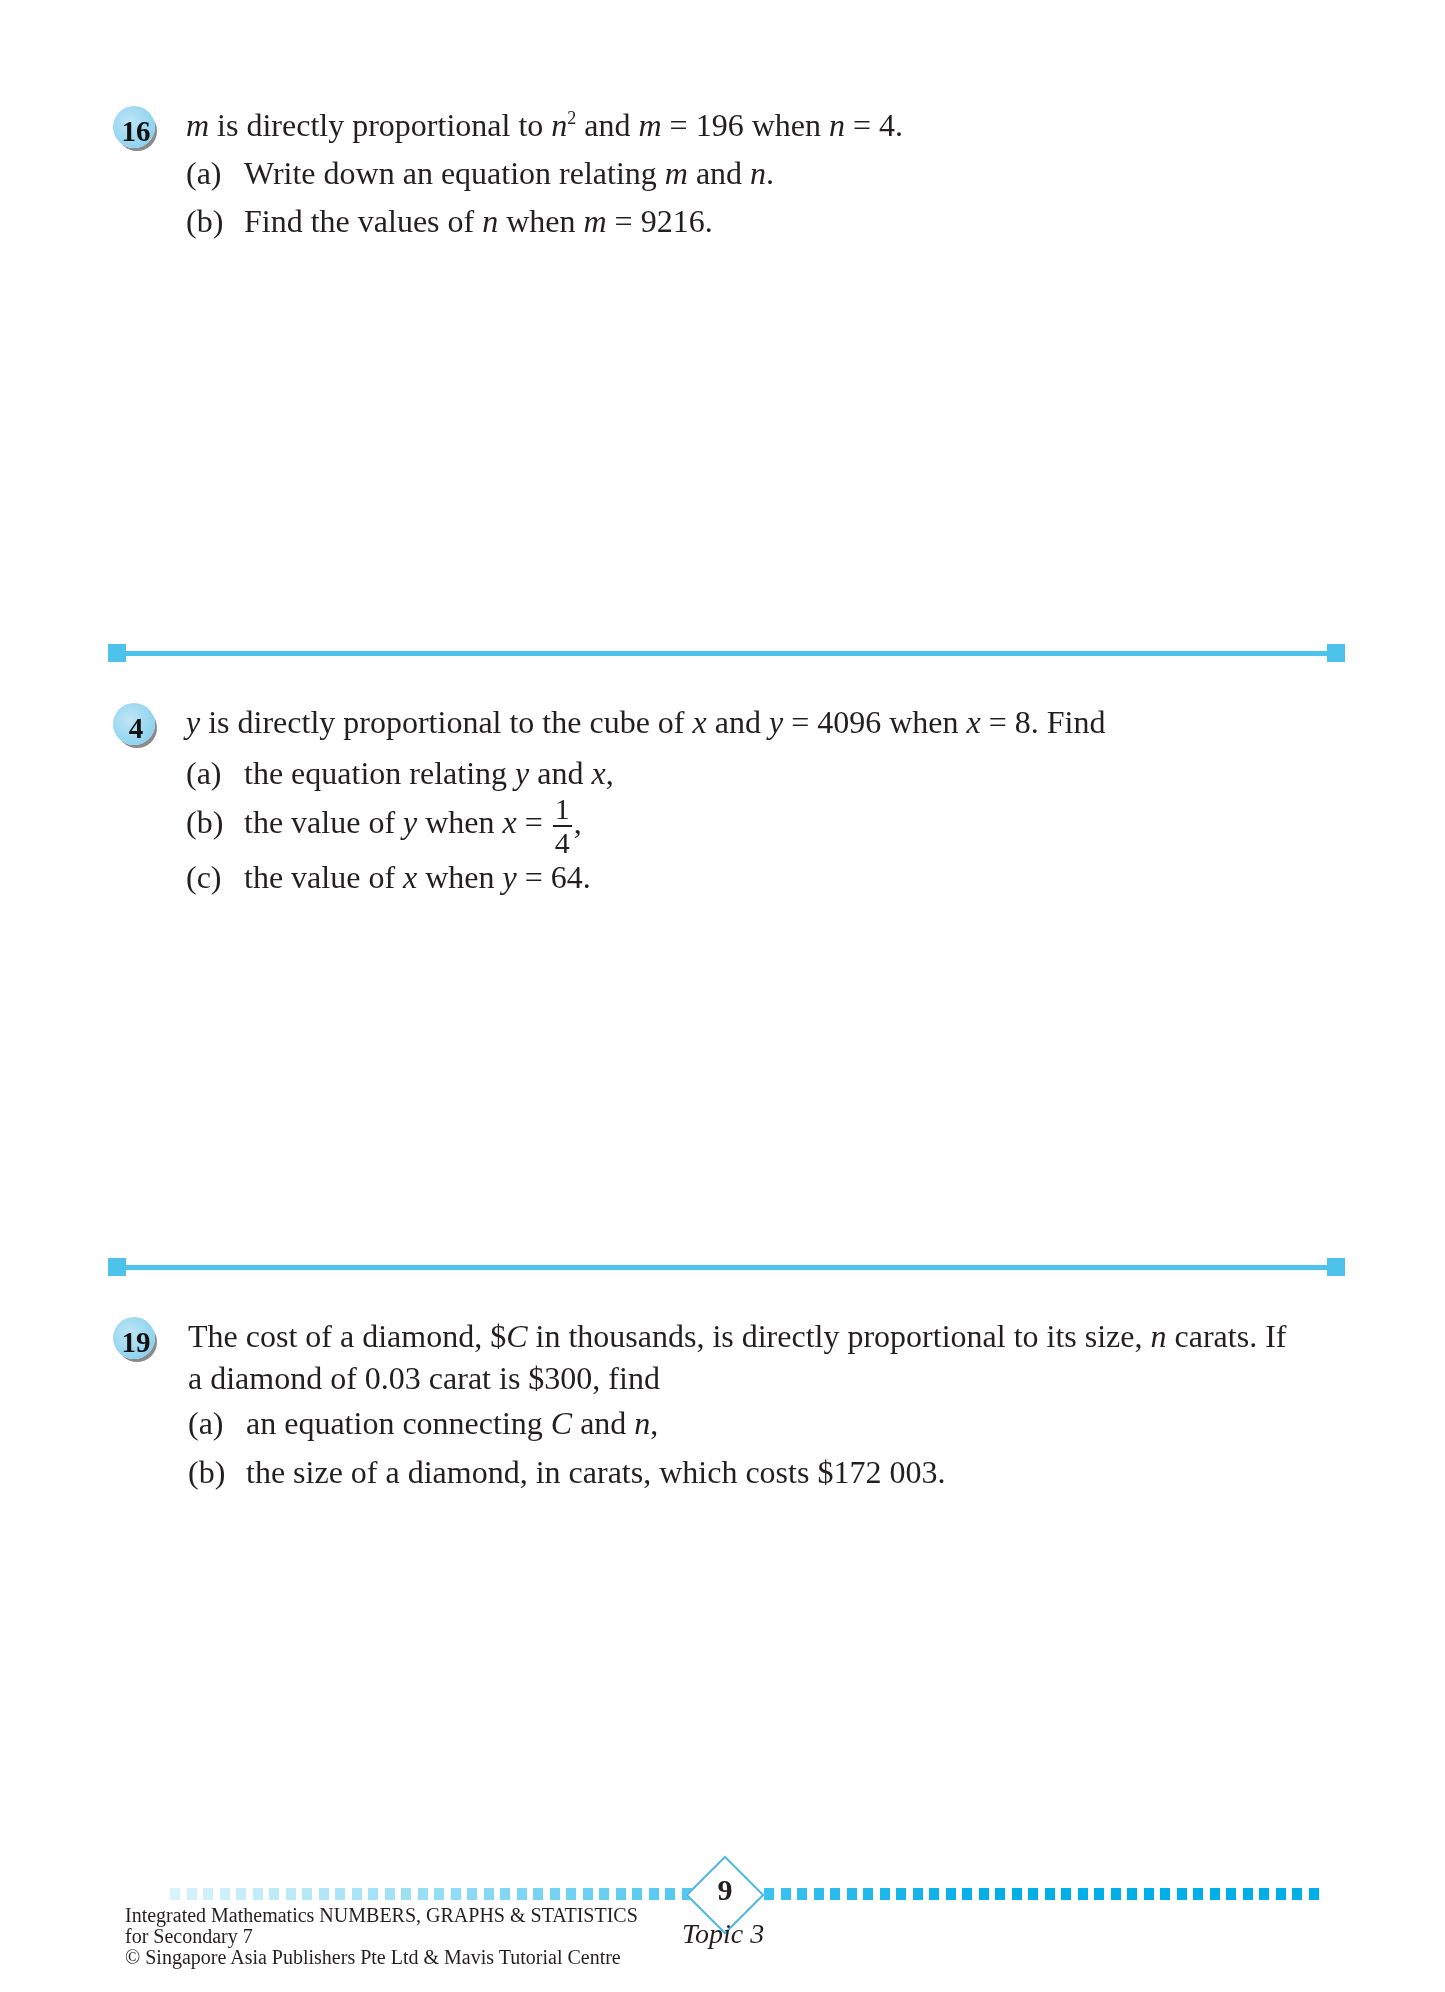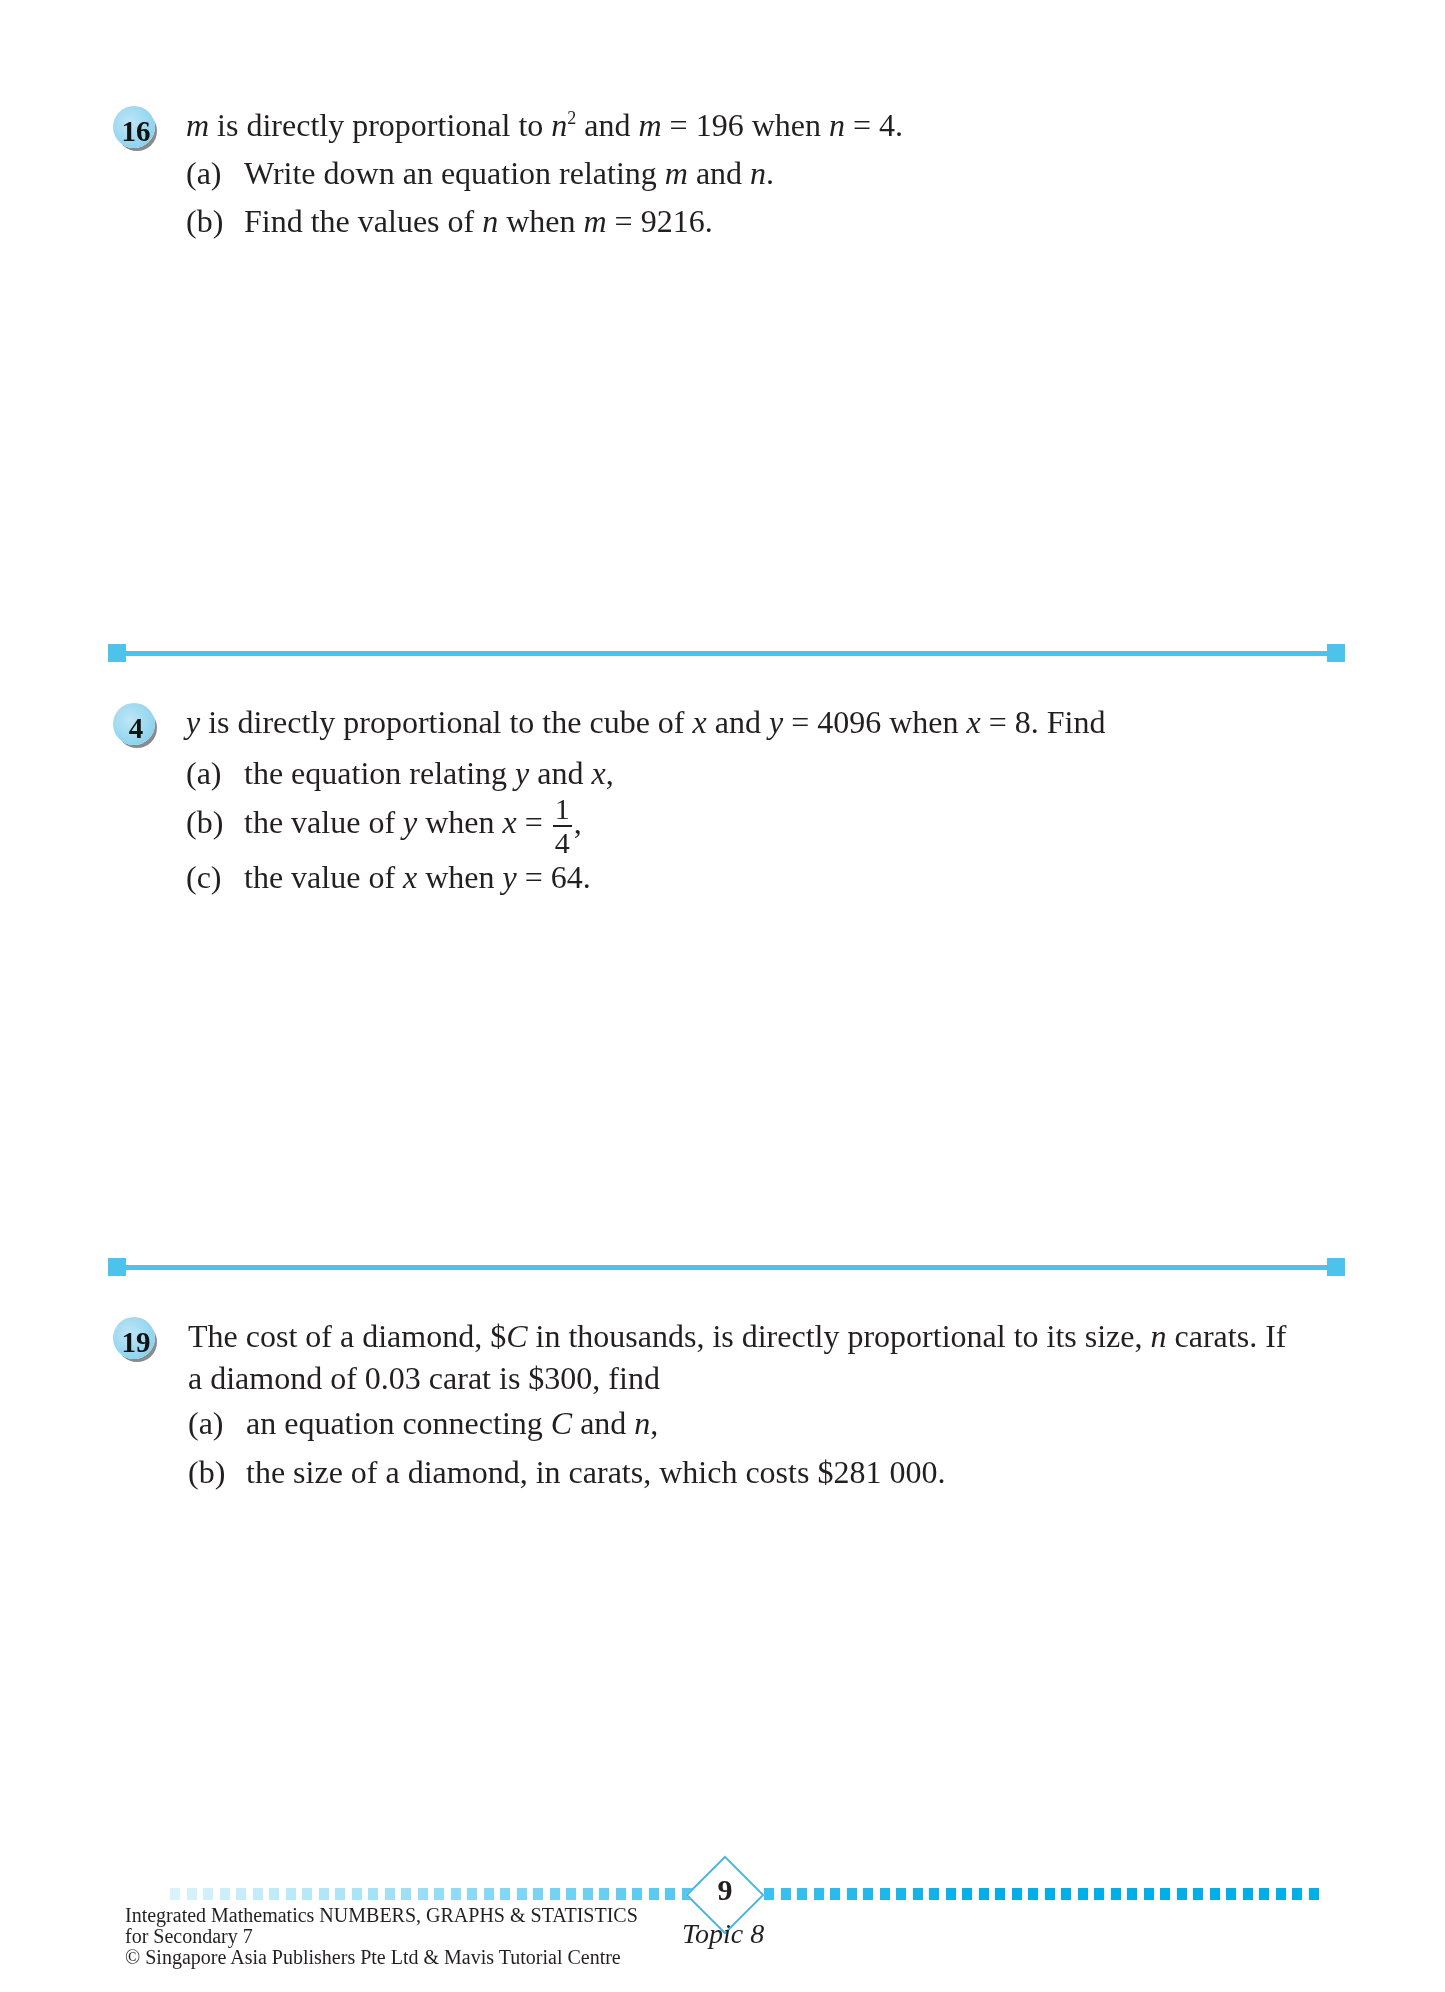--- a/index.html
+++ b/index.html
@@ -60,21 +60,21 @@
   <div class="cap" style="right:-2px;"></div>
 </div>
 
 <div>
   <div class="badge" style="left:113px;top:1317px;">
       <span>19</span>
     </div>
   <div class="line" style="left:188px;top:1320px;">The cost of a diamond, $<i>C</i> in thousands, is directly proportional to its size, <i>n</i> carats. If</div>
   <div class="line" style="left:188px;top:1362px;">a diamond of 0.03 carat is $300, find</div>
   <div class="sub" style="left:188px;top:1407px;"><span class="lbl">(a)</span><span>an equation connecting <i>C</i> and <i>n</i>,</span></div>
-  <div class="sub" style="left:188px;top:1456px;"><span class="lbl">(b)</span><span>the size of a diamond, in carats, which costs $281 000.</span></div>
+  <div class="sub" style="left:188px;top:1456px;"><span class="lbl">(b)</span><span>the size of a diamond, in carats, which costs $172 003.</span></div>
 </div>
 
 <div>
   <div class="footer-bar" id="footer-bar">
       <div class="dash" style="left: 170px; background: rgba(0, 174, 232, 0.15);"></div>
       <div class="dash" style="left: 186.5px; background: rgba(0, 174, 232, 0.17);"></div>
       <div class="dash" style="left: 203px; background: rgba(0, 174, 232, 0.184);"></div>
       <div class="dash" style="left: 219.5px; background: rgba(0, 174, 232, 0.2);"></div>
       <div class="dash" style="left: 236px; background: rgba(0, 174, 232, 0.22);"></div>
       <div class="dash" style="left: 252.5px; background: rgba(0, 174, 232, 0.235);"></div>
@@ -134,17 +134,17 @@
       <div class="dash" style="left: 1209.5px; background: rgb(0, 174, 232);"></div>
       <div class="dash" style="left: 1226px; background: rgb(0, 174, 232);"></div>
       <div class="dash" style="left: 1242.5px; background: rgb(0, 174, 232);"></div>
       <div class="dash" style="left: 1259px; background: rgb(0, 174, 232);"></div>
       <div class="dash" style="left: 1275.5px; background: rgb(0, 174, 232);"></div>
       <div class="dash" style="left: 1292px; background: rgb(0, 174, 232);"></div>
       <div class="dash" style="left: 1308.5px; background: rgb(0, 174, 232);"></div>
     </div>
   <div class="pg-diamond"></div>
   <div class="pg-num">9</div>
-  <div class="topic">Topic 8</div>
+  <div class="topic">Topic 3</div>
   <div class="footer-text" style="top:1905px;">Integrated Mathematics NUMBERS, GRAPHS &amp; STATISTICS</div>
   <div class="footer-text" style="top:1926px;">for Secondary 7</div>
   <div class="footer-text" style="top:1947px;">© Singapore Asia Publishers Pte Ltd &amp; Mavis Tutorial Centre</div>
 </div>
 
 </body></html>

